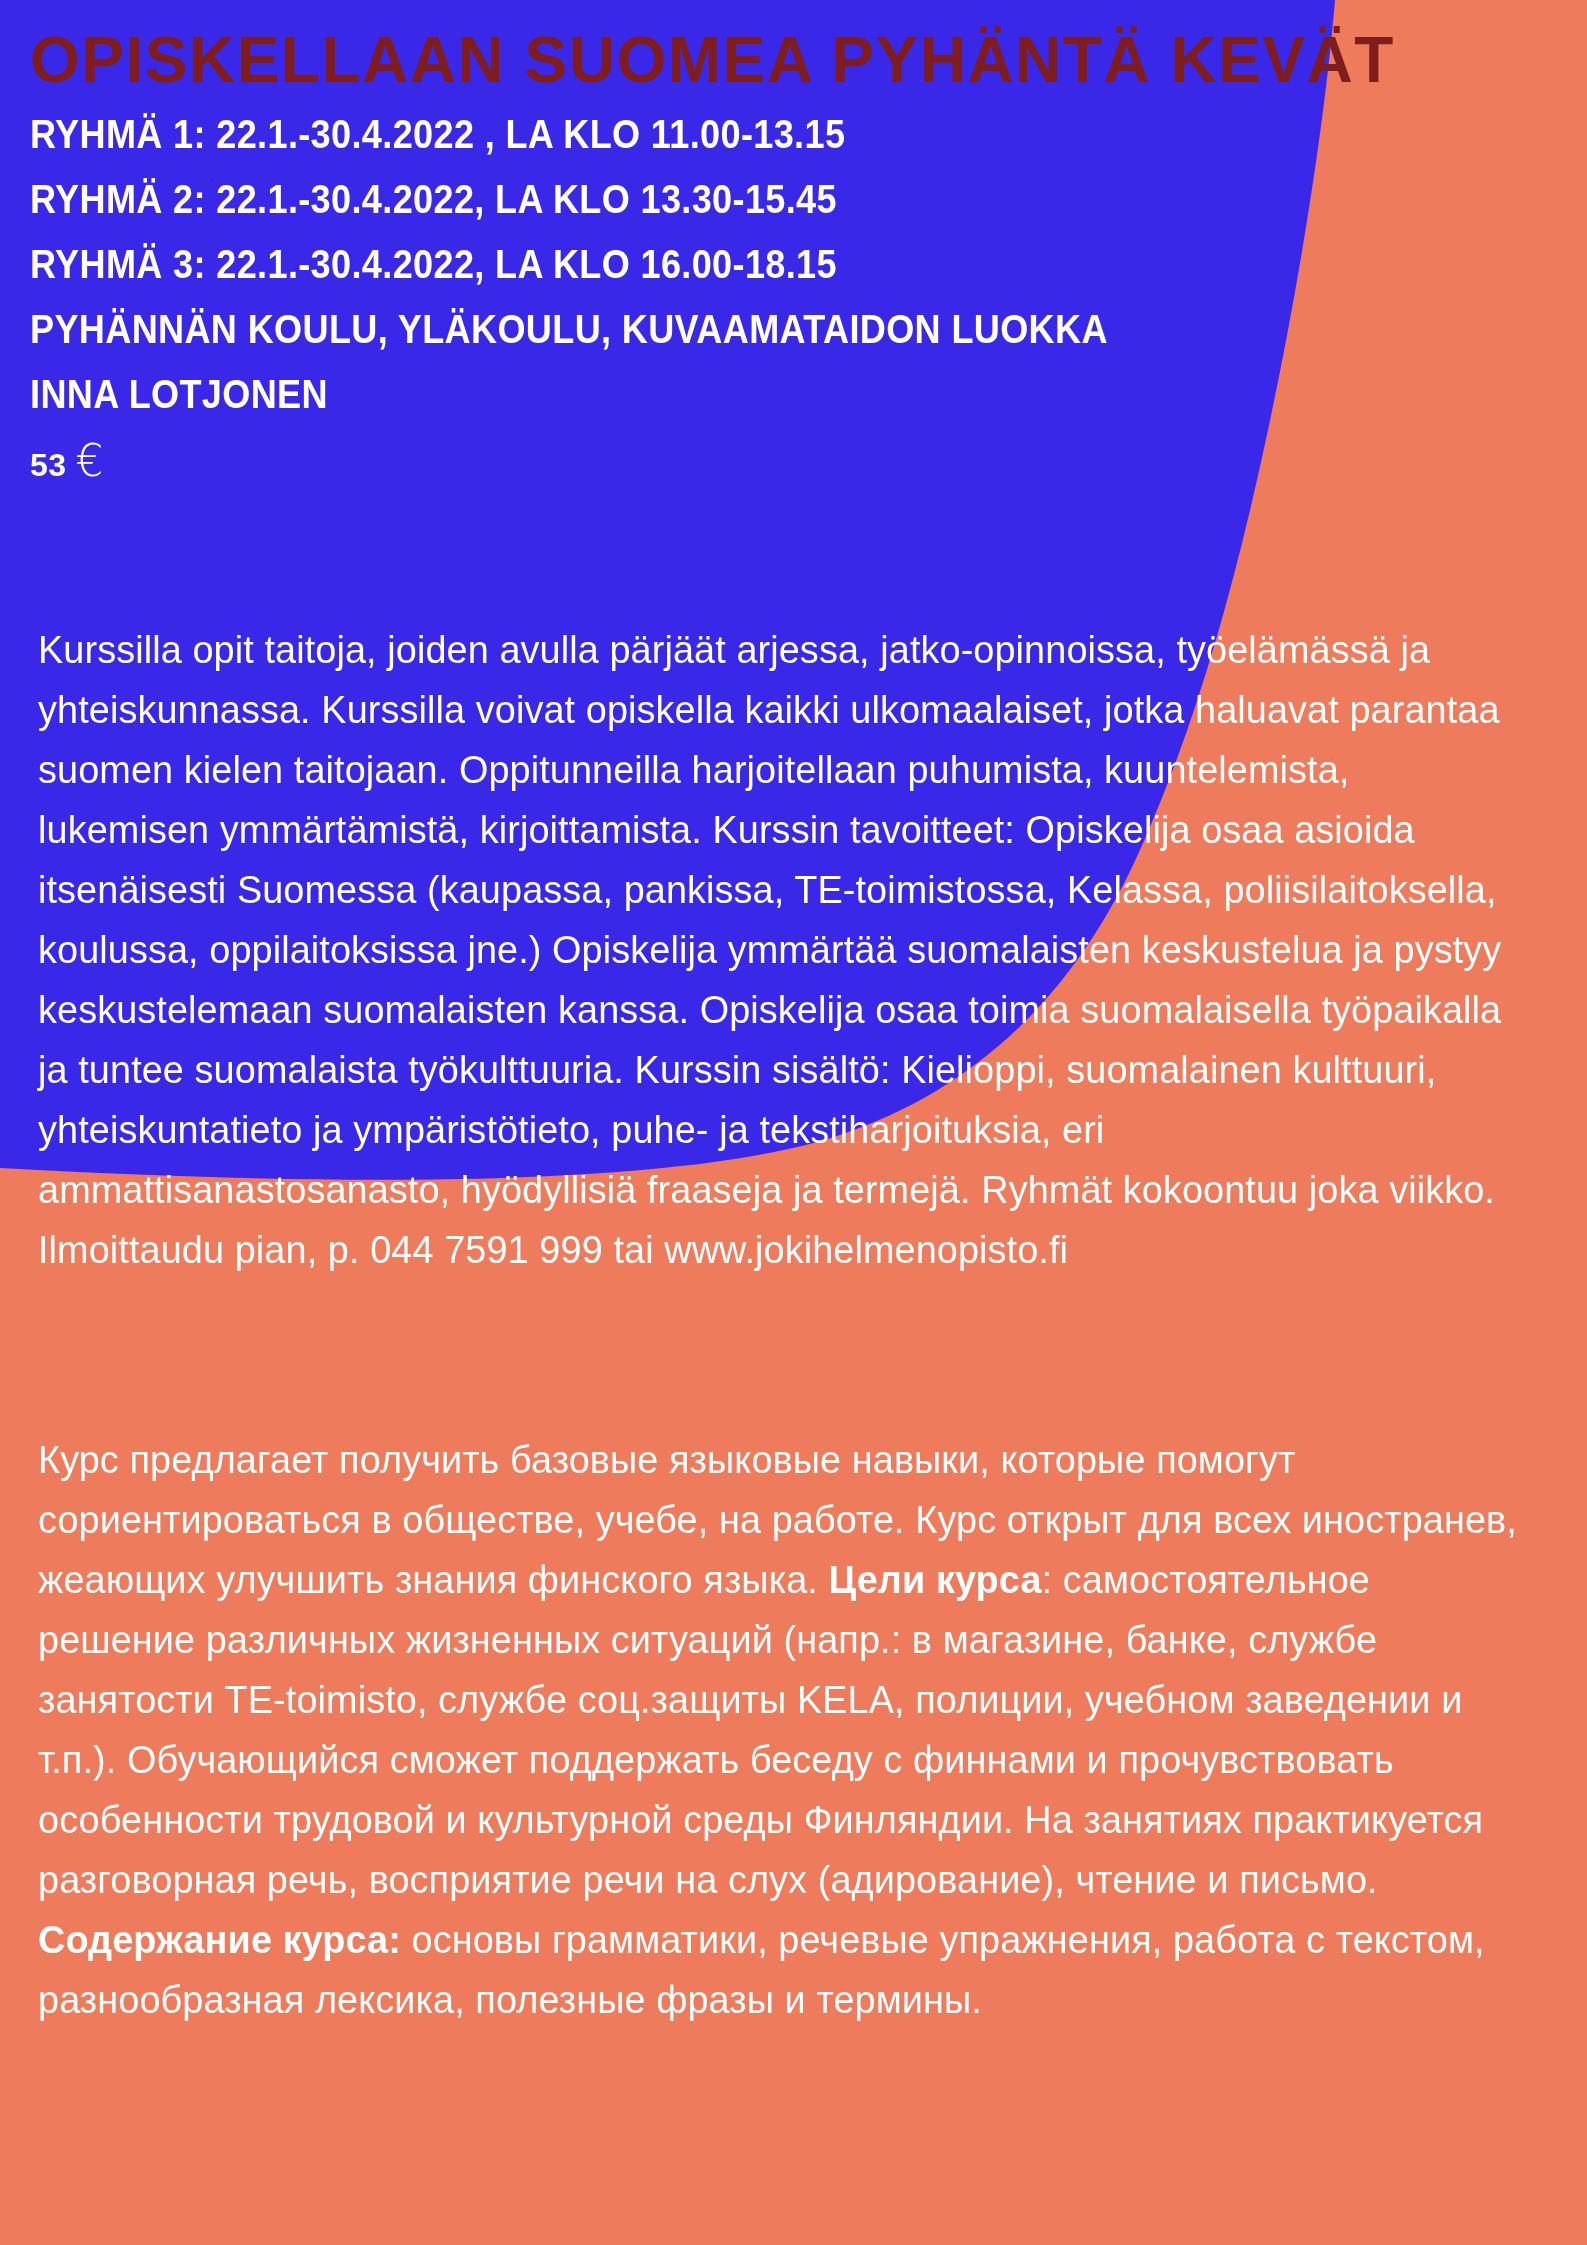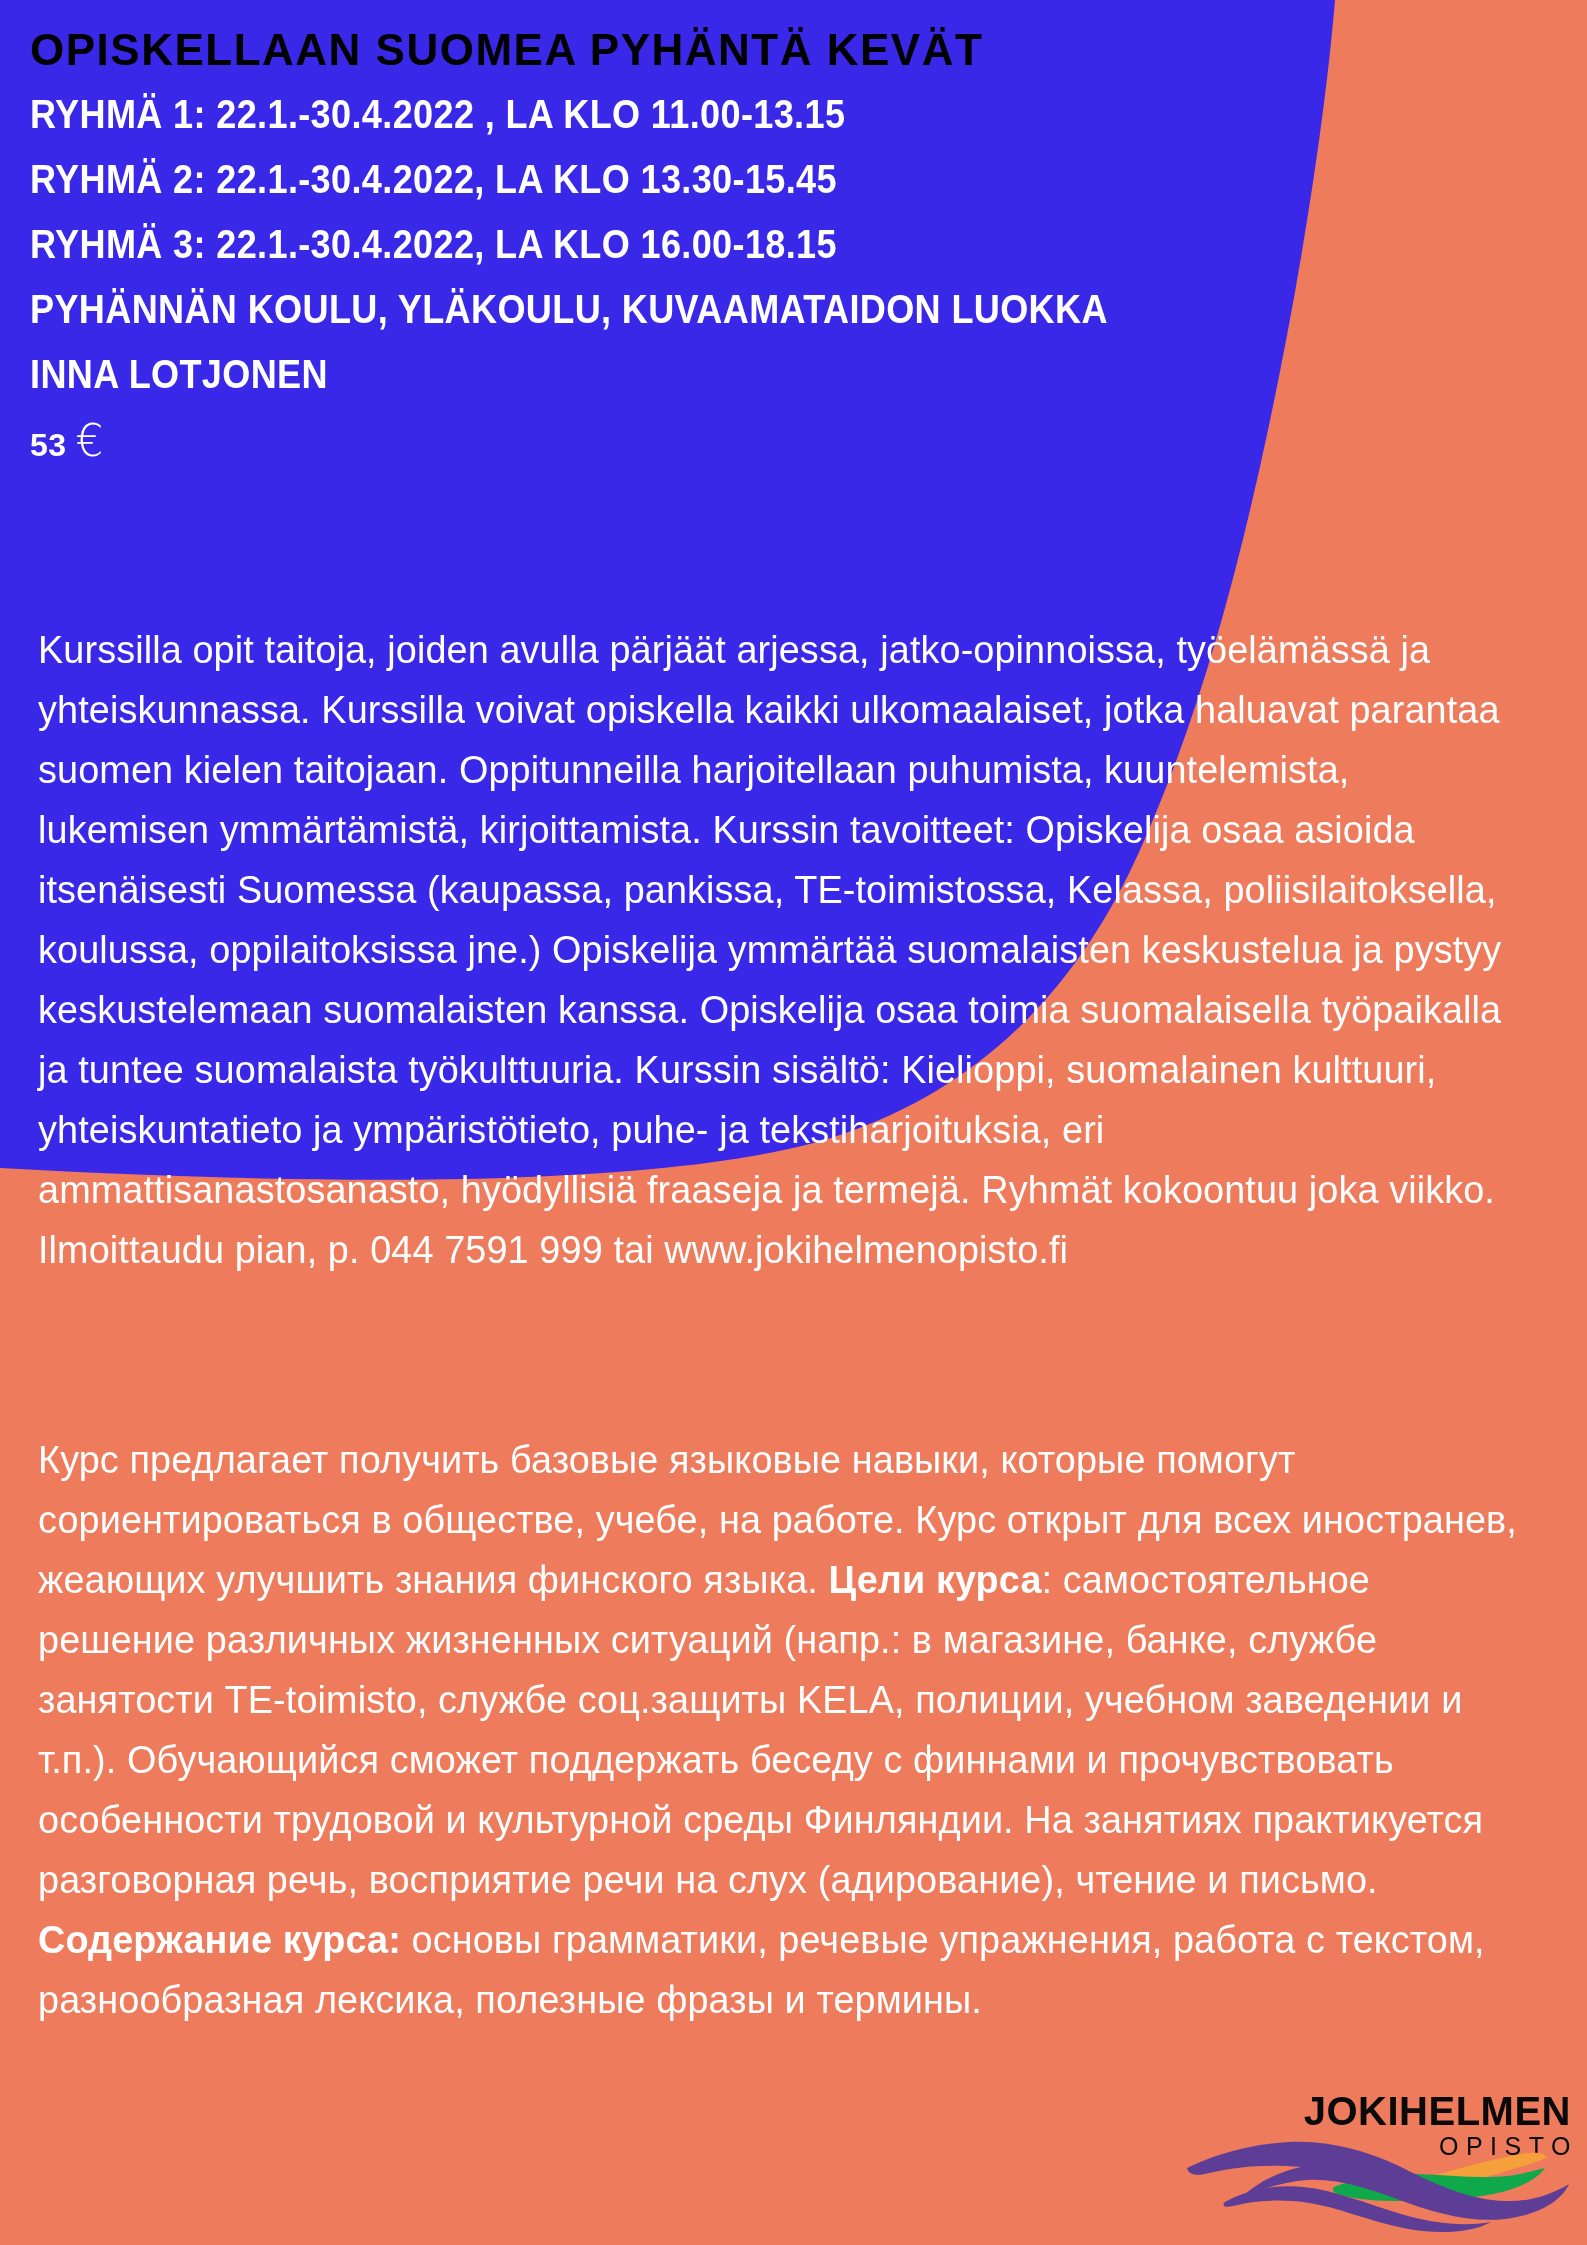--- a/index.html
+++ b/index.html
@@ -40,24 +40,24 @@
   }
 
   .headline-block {
     position: absolute;
     left: 30px;
     top: 28px;
     width: 1540px;
   }
 
   .title {
-    color: #000000;
-    font-family: "Liberation Sans", sans-serif;
-    font-weight: bold;
-    font-size: 44px;
+    color: #7f1d1d;
+    font-family: "Liberation Sans", sans-serif;
+    font-weight: bold;
+    font-size: 64px;
     line-height: 1.0;
     letter-spacing: 1.5px;
     margin: 0 0 22px 0;
     white-space: nowrap;
   }
 
   .subline {
     color: #ffffff;
     font-family: "Liberation Sans Narrow", "Liberation Sans", sans-serif;
     font-weight: bold;
@@ -188,57 +188,15 @@
     <div class="body-block" id="fi-para">
       <p class="para">Kurssilla opit taitoja, joiden avulla pärjäät arjessa, jatko-opinnoissa, työelämässä ja yhteiskunnassa. Kurssilla voivat opiskella kaikki ulkomaalaiset, jotka haluavat parantaa suomen kielen taitojaan. Oppitunneilla harjoitellaan puhumista, kuuntelemista, lukemisen ymmärtämistä, kirjoittamista. Kurssin tavoitteet: Opiskelija osaa asioida itsenäisesti Suomessa (kaupassa, pankissa, TE-toimistossa, Kelassa, poliisilaitoksella, koulussa, oppilaitoksissa jne.) Opiskelija ymmärtää suomalaisten keskustelua ja pystyy keskustelemaan suomalaisten kanssa. Opiskelija osaa toimia suomalaisella työpaikalla ja tuntee suomalaista työkulttuuria. Kurssin sisältö: Kielioppi, suomalainen kulttuuri, yhteiskuntatieto ja ympäristötieto, puhe- ja tekstiharjoituksia, eri ammattisanastosanasto, hyödyllisiä fraaseja ja termejä. Ryhmät kokoontuu joka viikko. Ilmoittaudu pian, p. 044 7591 999 tai www.jokihelmenopisto.fi</p>
     </div>
 
     <div class="body-block" id="ru-para">
       <p class="para">
         <span>Курс предлагает получить базовые языковые навыки, которые помогут сориентироваться в обществе, учебе, на работе. Курс открыт для всех иностранев, жеающих улучшить знания финского языка. </span><b>Цели курса</b><span>: самостоятельное решение различных жизненных ситуаций (напр.: в магазине, банке, службе занятости TE-toimisto, службе соц.защиты KELA, полиции, учебном заведении и т.п.). Обучающийся сможет поддержать беседу с финнами и прочувствовать особенности трудовой и культурной среды Финляндии. На занятиях практикуется разговорная речь, восприятие речи на слух (адирование), чтение и письмо. </span><b>Содержание курса:</b><span> основы грамматики, речевые упражнения, работа с текстом, разнообразная лексика, полезные фразы и термины.</span>
       </p>
     </div>
 
-    <div class="logo">
-      <div class="logo-wordmark">
-        <span class="logo-name">JOKIHELMEN</span>
-        <span class="logo-sub">OPISTO</span>
-      </div>
-      <svg class="logo-mark" viewBox="0 0 390 105" preserveAspectRatio="none">
-
-        <path fill="#F5A03A" d="M232,49 C262,39 300,29 336,22
-                 C348,20 358,20 362,25
-                 C354,30 338,34 318,40
-                 C288,49 256,58 236,62
-                 C226,63 224,56 232,49 Z"></path>
-
-        <path fill="#0FA84A" d="M151,54 C176,46 206,41 232,42
-                 C262,43 294,47 322,44
-                 C338,42 352,38 360,36
-                 C352,48 332,57 308,62
-                 C278,68 240,69 208,69
-                 C184,69 164,66 153,62
-                 C147,60 146,56 151,54 Z"></path>
-
-        <path fill="#5E3D96" d="M2,36 C30,22 66,12 104,10
-                 C146,8 186,20 220,37
-                 C254,54 286,68 320,69
-                 C344,70 366,63 384,52
-                 C376,70 352,83 320,87
-                 C284,91 246,80 212,67
-                 C180,55 150,46 122,48
-                 C96,50 74,58 56,66
-                 C70,52 92,40 116,35
-                 C86,32 52,34 24,41
-                 C14,44 4,44 2,36 Z"></path>
-
-        <path fill="#5E3D96" d="M40,70 C62,58 90,52 118,55
-                 C150,58 182,72 216,82
-                 C246,91 278,95 306,90
-                 C286,101 252,103 218,96
-                 C184,89 152,75 124,71
-                 C98,67 70,68 48,74
-                 C40,76 36,74 40,70 Z"></path>
-      </svg>
-    </div>
 
   </div>
 </div>
 
 </body></html>

